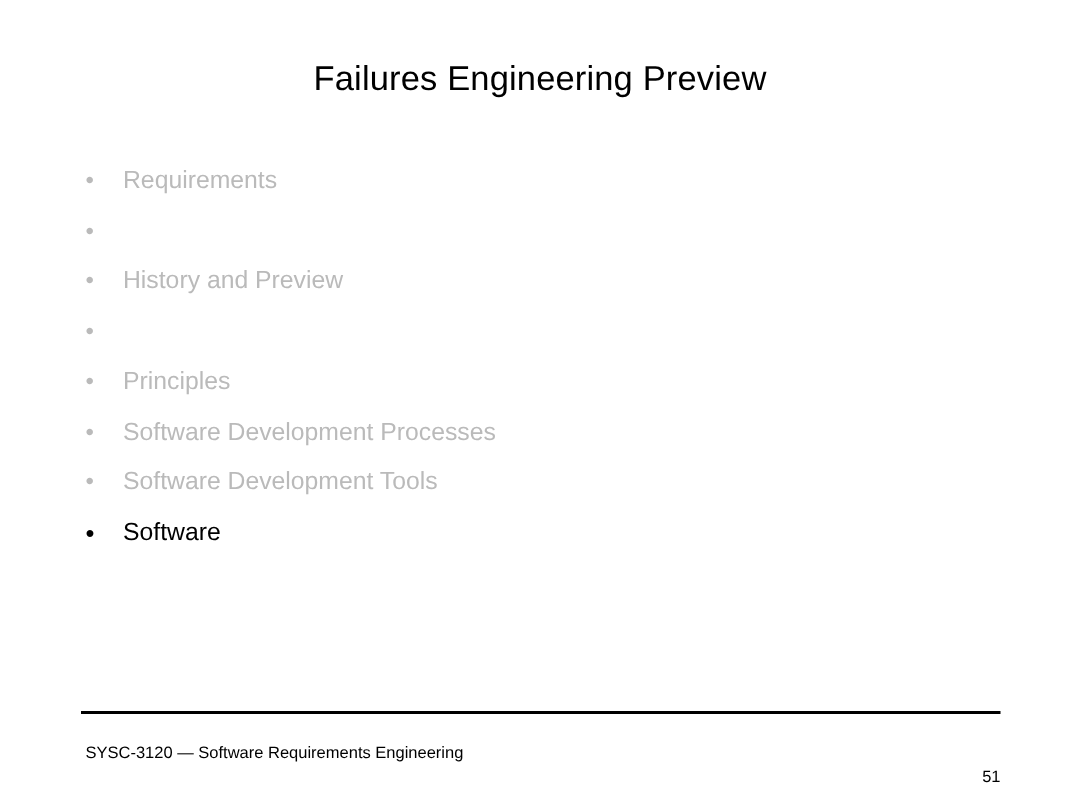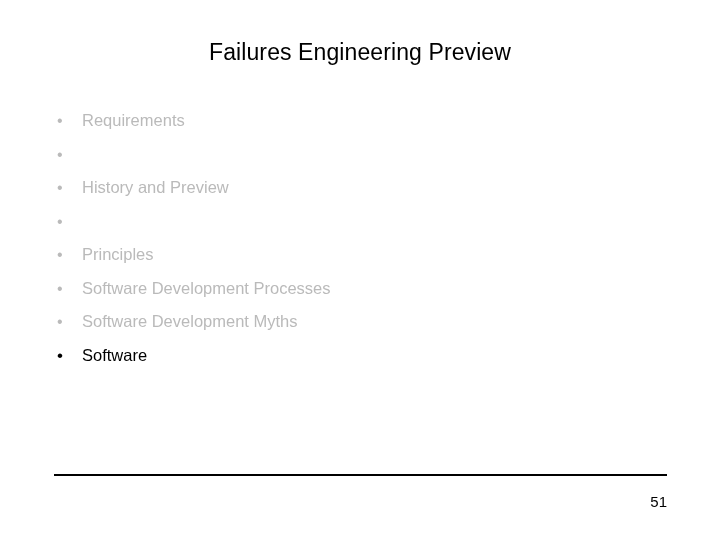--- a/index.html
+++ b/index.html
@@ -99,22 +99,22 @@
     left: 3px;
     top: 0;
     font-size: 11px;
     line-height: 16px;
     color: #000000;
     white-space: nowrap;
   }
   #footer-right {
     position: absolute;
     right: 0;
-    top: 0;
-    font-size: 15px;
+    top: 16px;
+    font-size: 11px;
     line-height: 16px;
     color: #000000;
     text-align: left;
     white-space: nowrap;
   }
 </style>
 </head>
 <body>
 
 <div id="slide">
@@ -146,29 +146,30 @@
       <span class="bullet-text">Principles</span>
     </li>
 
     <li class="bullet-item">
       <span class="bullet-dot">•</span>
       <span class="bullet-text">Software Development Processes</span>
     </li>
 
     <li class="bullet-item">
       <span class="bullet-dot">•</span>
-      <span class="bullet-text">Software Development Myths</span>
+      <span class="bullet-text">Software Development Tools</span>
     </li>
 
     <li class="bullet-item is-current">
       <span class="bullet-dot">•</span>
       <span class="bullet-text">Software</span>
     </li>
 
   </ul>
 
   <div id="footer-rule"></div>
 
   <div id="footer">
+    <span id="footer-left">SYSC-3120 — Software Requirements Engineering</span>
     <span id="footer-right">51</span>
   </div>
 
 </div>
 
 </body></html>

